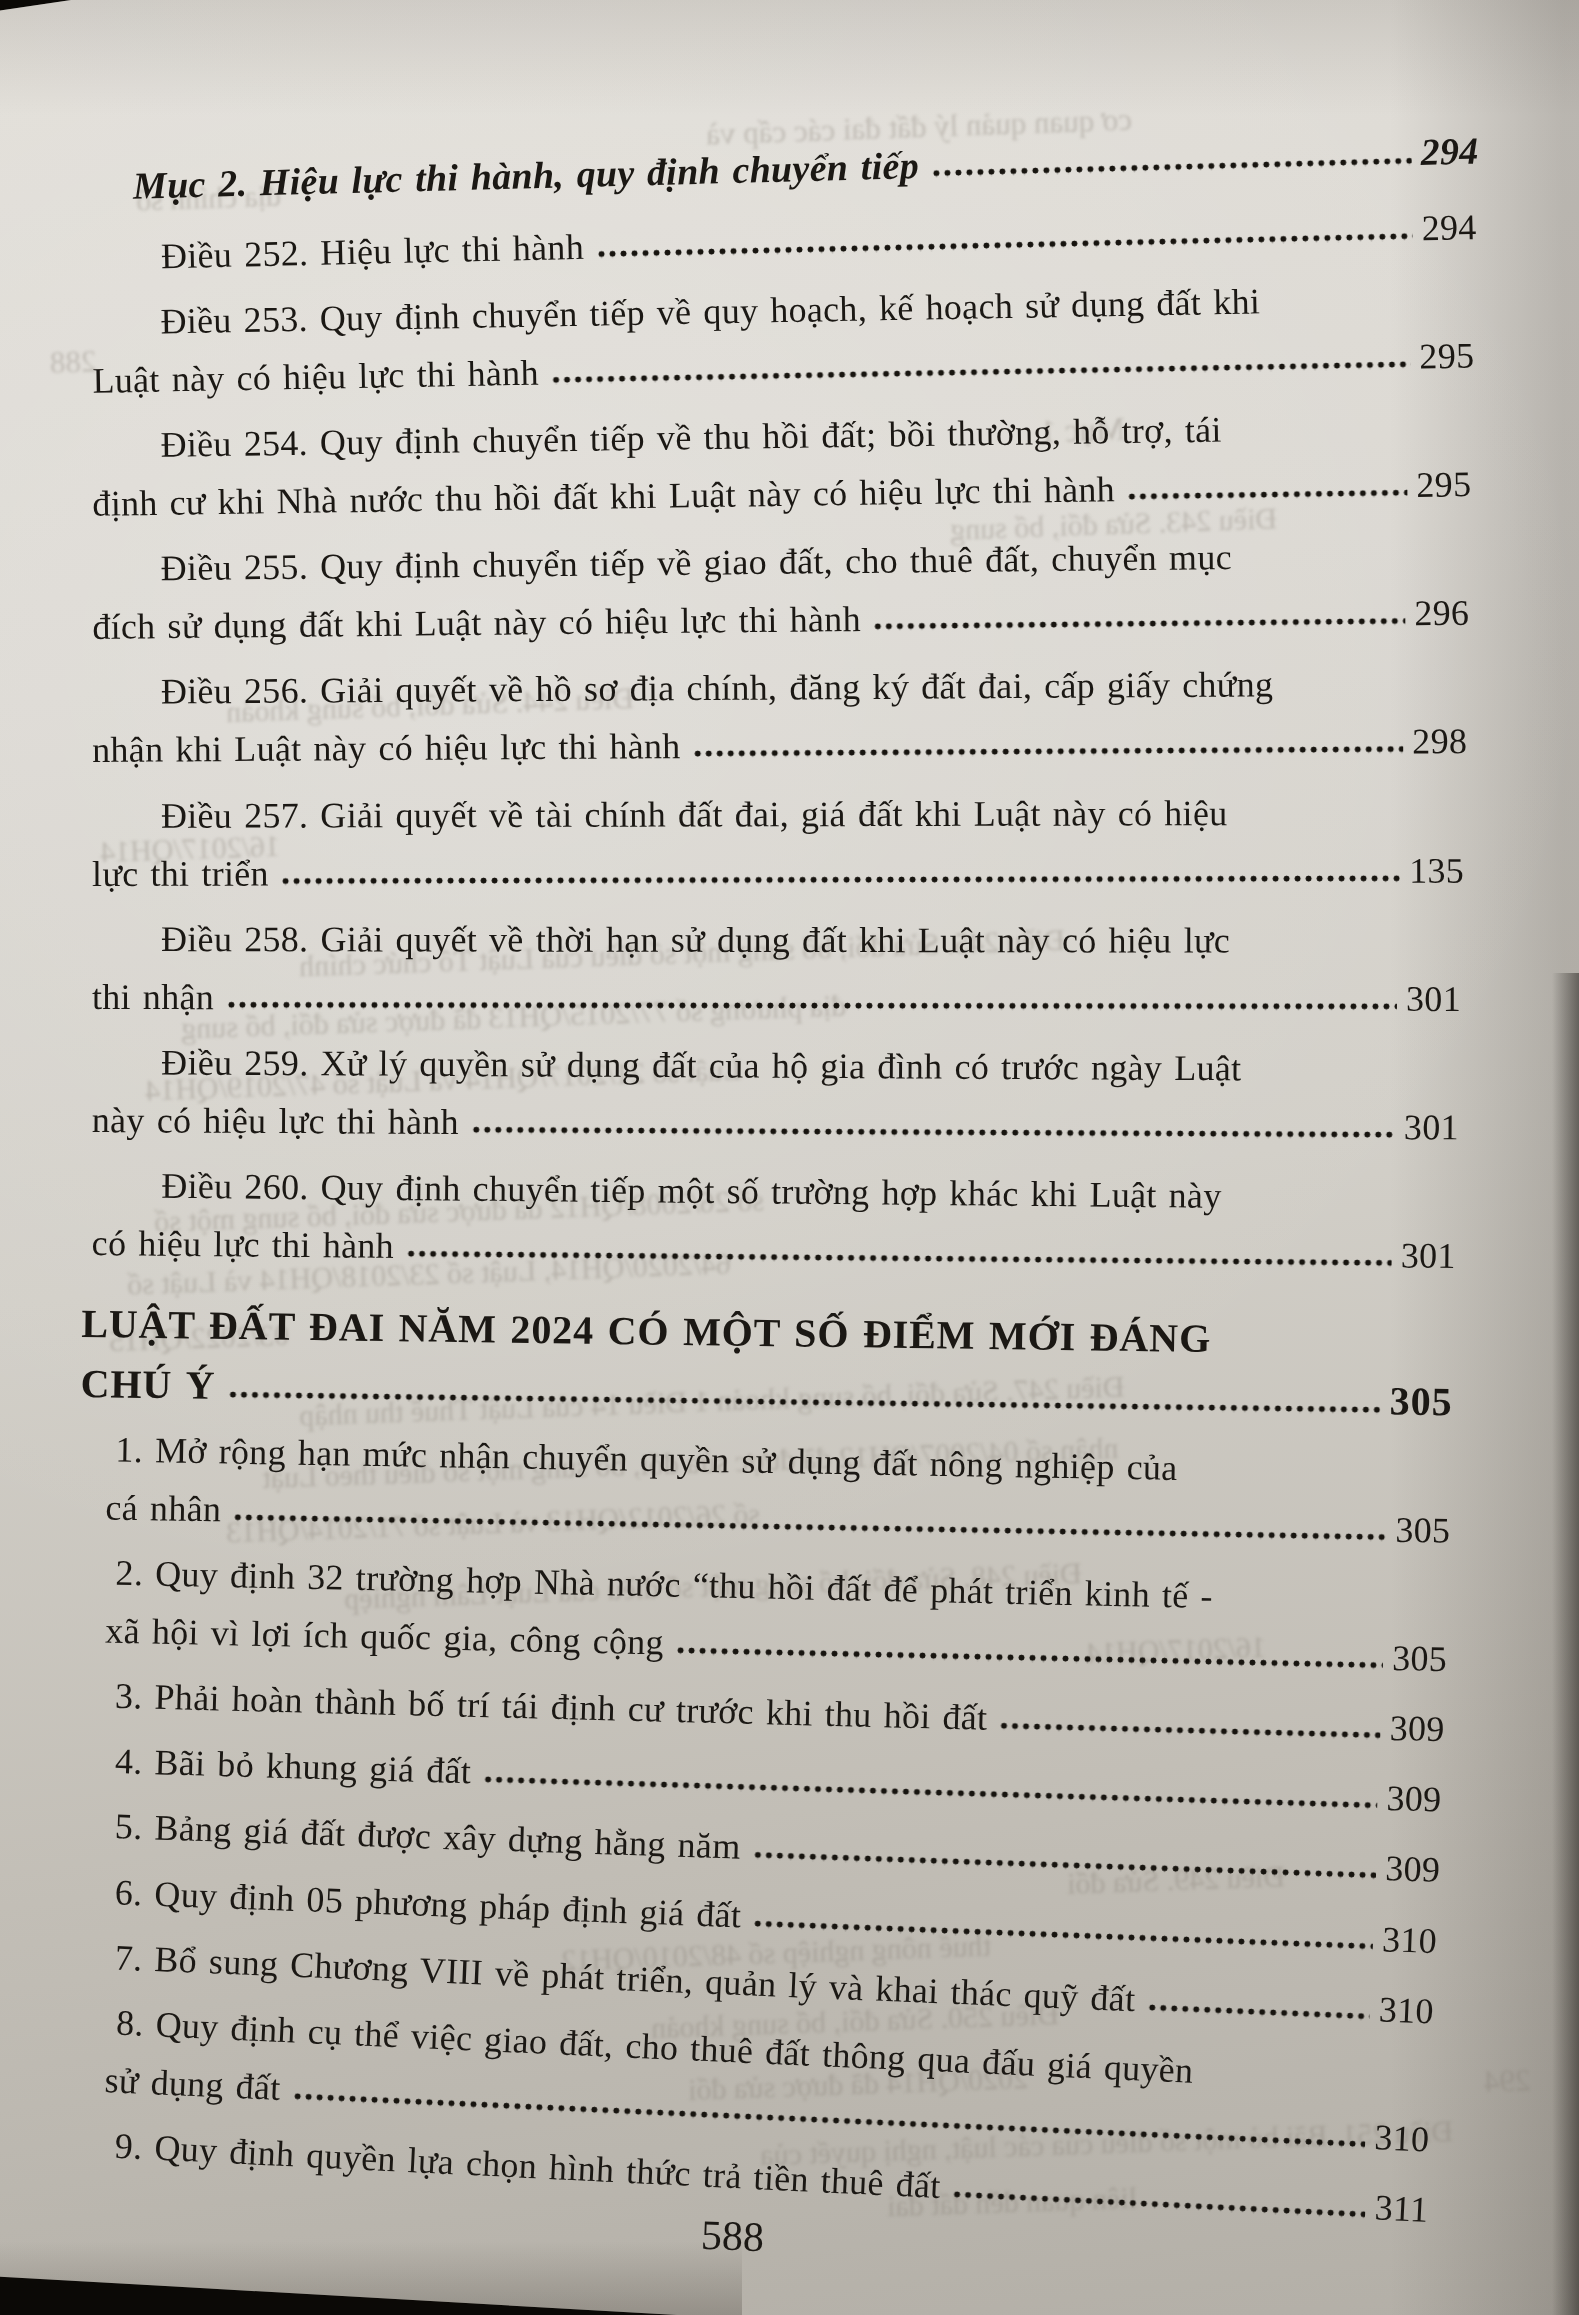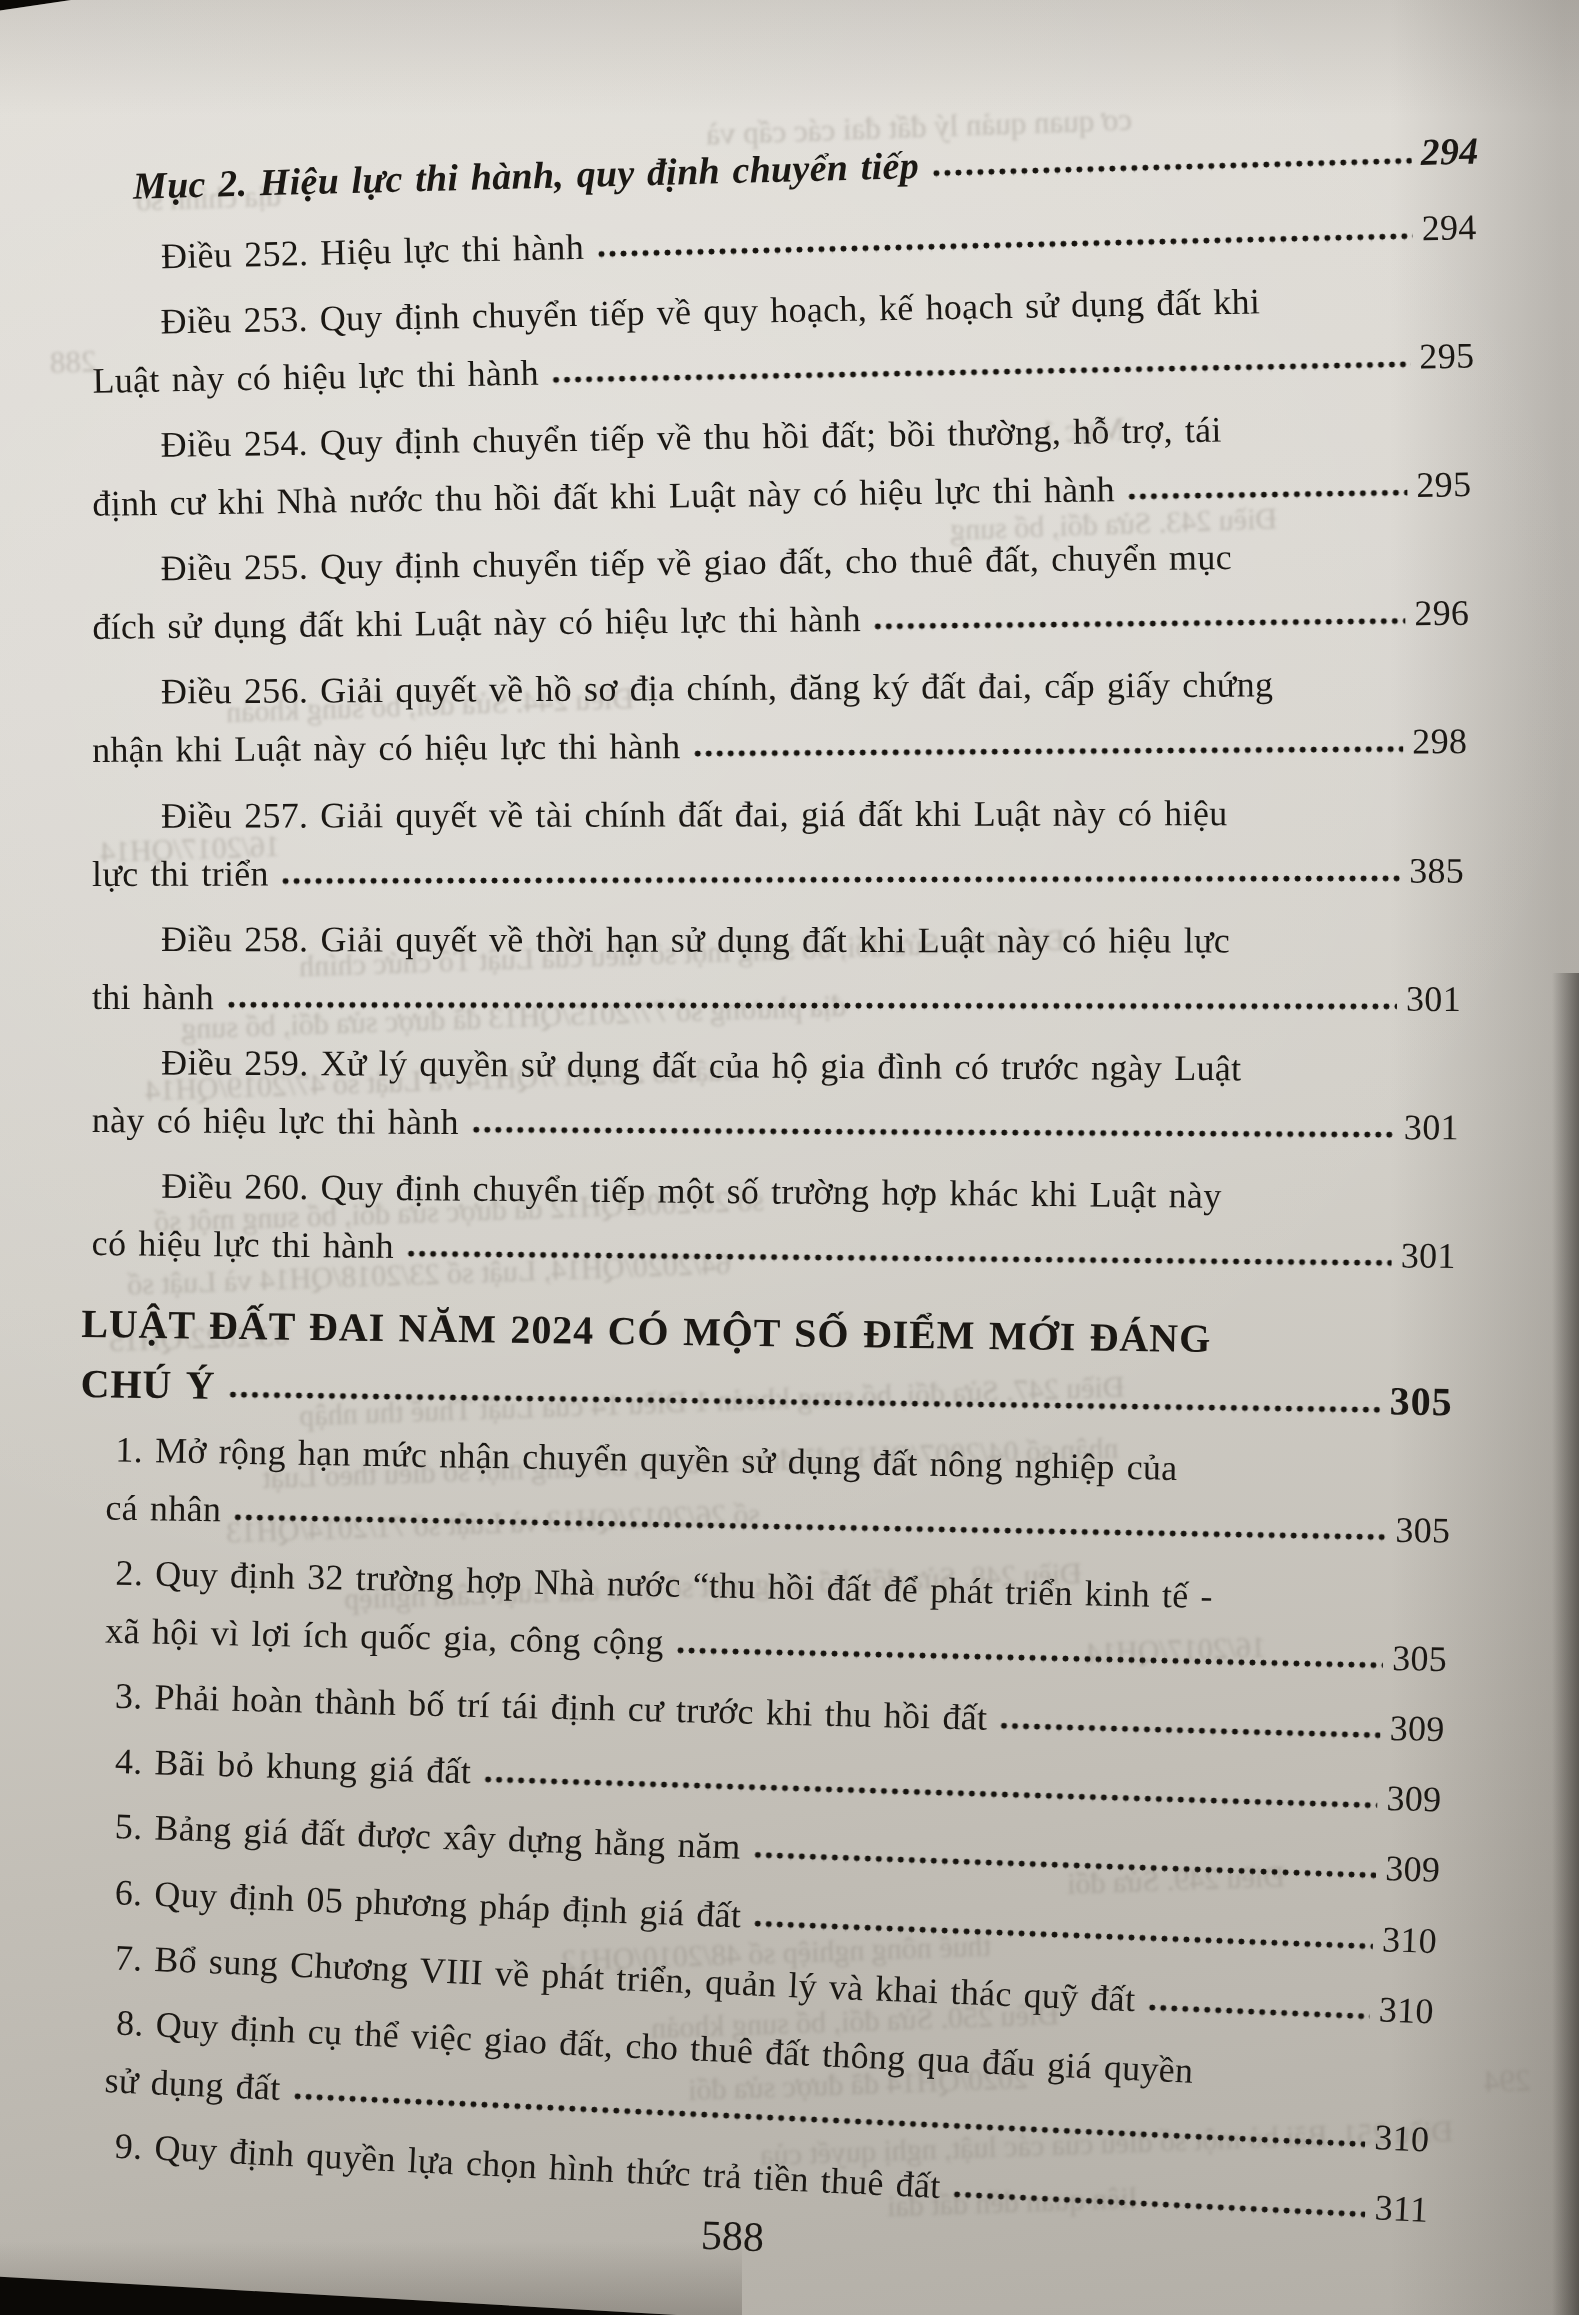--- a/index.html
+++ b/index.html
@@ -127,29 +127,29 @@
             <span class="pg">298</span>
           </div>
         </div>
         <div class="entry article" style="transform: rotate(-0.14deg); padding-right: 115px;">
           <div class="line first">
             <span class="txt">Điều 257. Giải quyết về tài chính đất đai, giá đất khi Luật này có hiệu</span>
           </div>
           <div class="line last">
             <span class="txt">lực thi triển</span>
             <span class="leader"></span>
-            <span class="pg">385</span>
+            <span class="pg">135</span>
           </div>
         </div>
         <div class="entry article" style="transform: rotate(0.08deg); padding-right: 118px;">
           <div class="line first">
             <span class="txt">Điều 258. Giải quyết về thời hạn sử dụng đất khi Luật này có hiệu lực</span>
           </div>
           <div class="line last">
-            <span class="txt">thi hành</span>
+            <span class="txt">thi nhận</span>
             <span class="leader"></span>
             <span class="pg">301</span>
           </div>
         </div>
         <div class="entry article" style="transform: rotate(0.31deg); padding-right: 120px;">
           <div class="line first">
             <span class="txt">Điều 259. Xử lý quyền sử dụng đất của hộ gia đình có trước ngày Luật</span>
           </div>
           <div class="line last">
             <span class="txt">này có hiệu lực thi hành</span>

